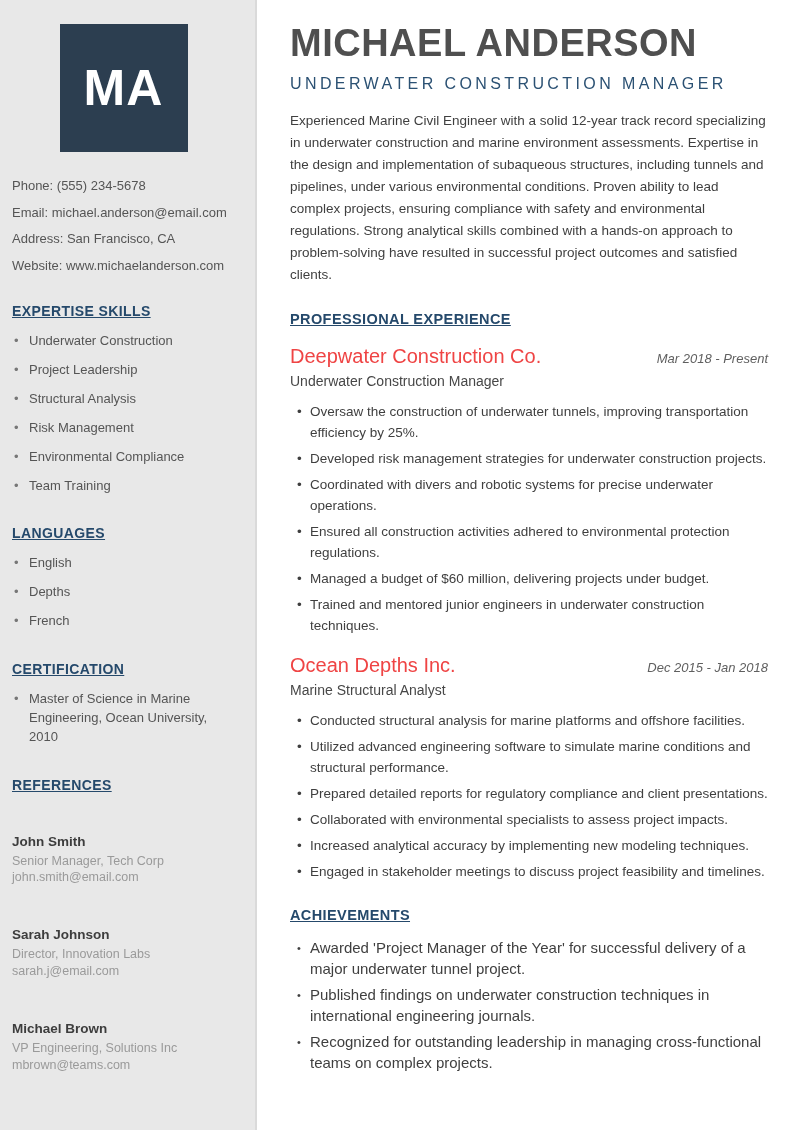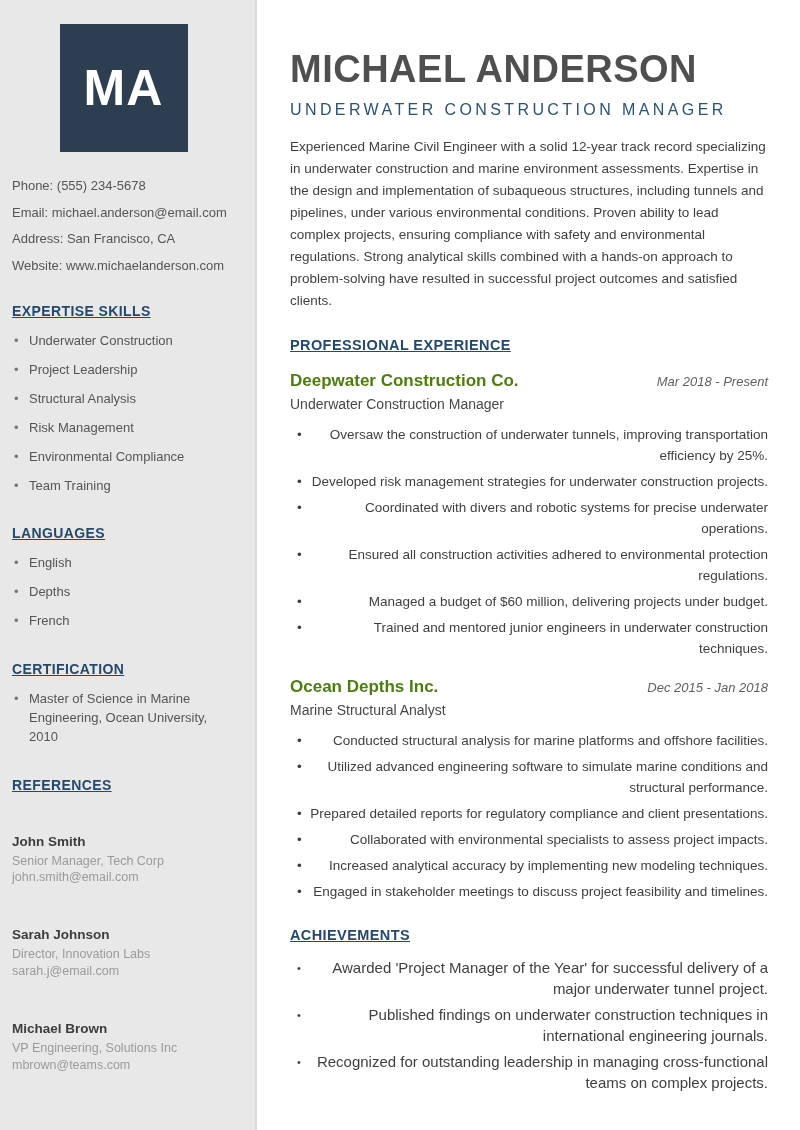--- a/index.html
+++ b/index.html
@@ -74,21 +74,20 @@
     font-size: 12.5px;
     color: #9a9a9a;
     line-height: 1.35;
   }
 
   
   .main {
     flex: 1;
     padding: 24px 32px 20px 33px;
     background: #ffffff;
-    margin-top: 26px;
   }
   .name {
     font-size: 38px;
     font-weight: bold;
     color: #4f4f4f;
     letter-spacing: 0.5px;
     line-height: 1.05;
   }
   .job-title {
     font-size: 16px;
@@ -110,35 +109,35 @@
     letter-spacing: 0.4px;
     margin-top: 25px;
   }
   .job { margin-top: 18px; }
   .job-header {
     display: flex;
     justify-content: space-between;
     align-items: baseline;
   }
   .company {
-    font-size: 17px;
-    font-weight: bold;
-    color: #4d7c0f;
+    font-size: 20px;
+    font-weight: normal;
+    color: #ef4444;
   }
   .dates {
     font-size: 13px;
     font-style: italic;
     color: #5f5f5f;
   }
   .role {
     font-size: 14px;
     color: #474747;
     margin-top: 5px;
   }
-  .bullets { list-style: none; margin-top: 12px; text-align: right; }
+  .bullets { list-style: none; margin-top: 12px; }
   .bullets li {
     font-size: 13.5px;
     color: #3f3f3f;
     line-height: 21px;
     padding-left: 20px;
     position: relative;
     margin-bottom: 5px;
   }
   .bullets li::before {
     content: "\2022";

